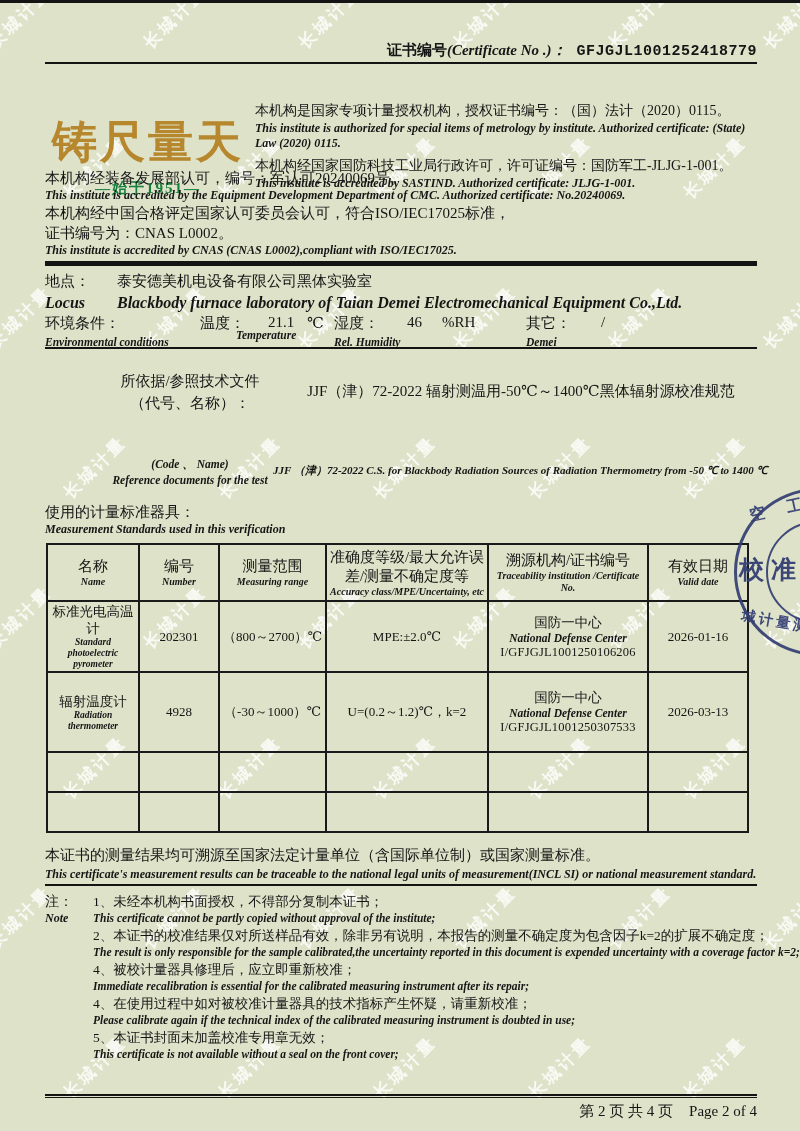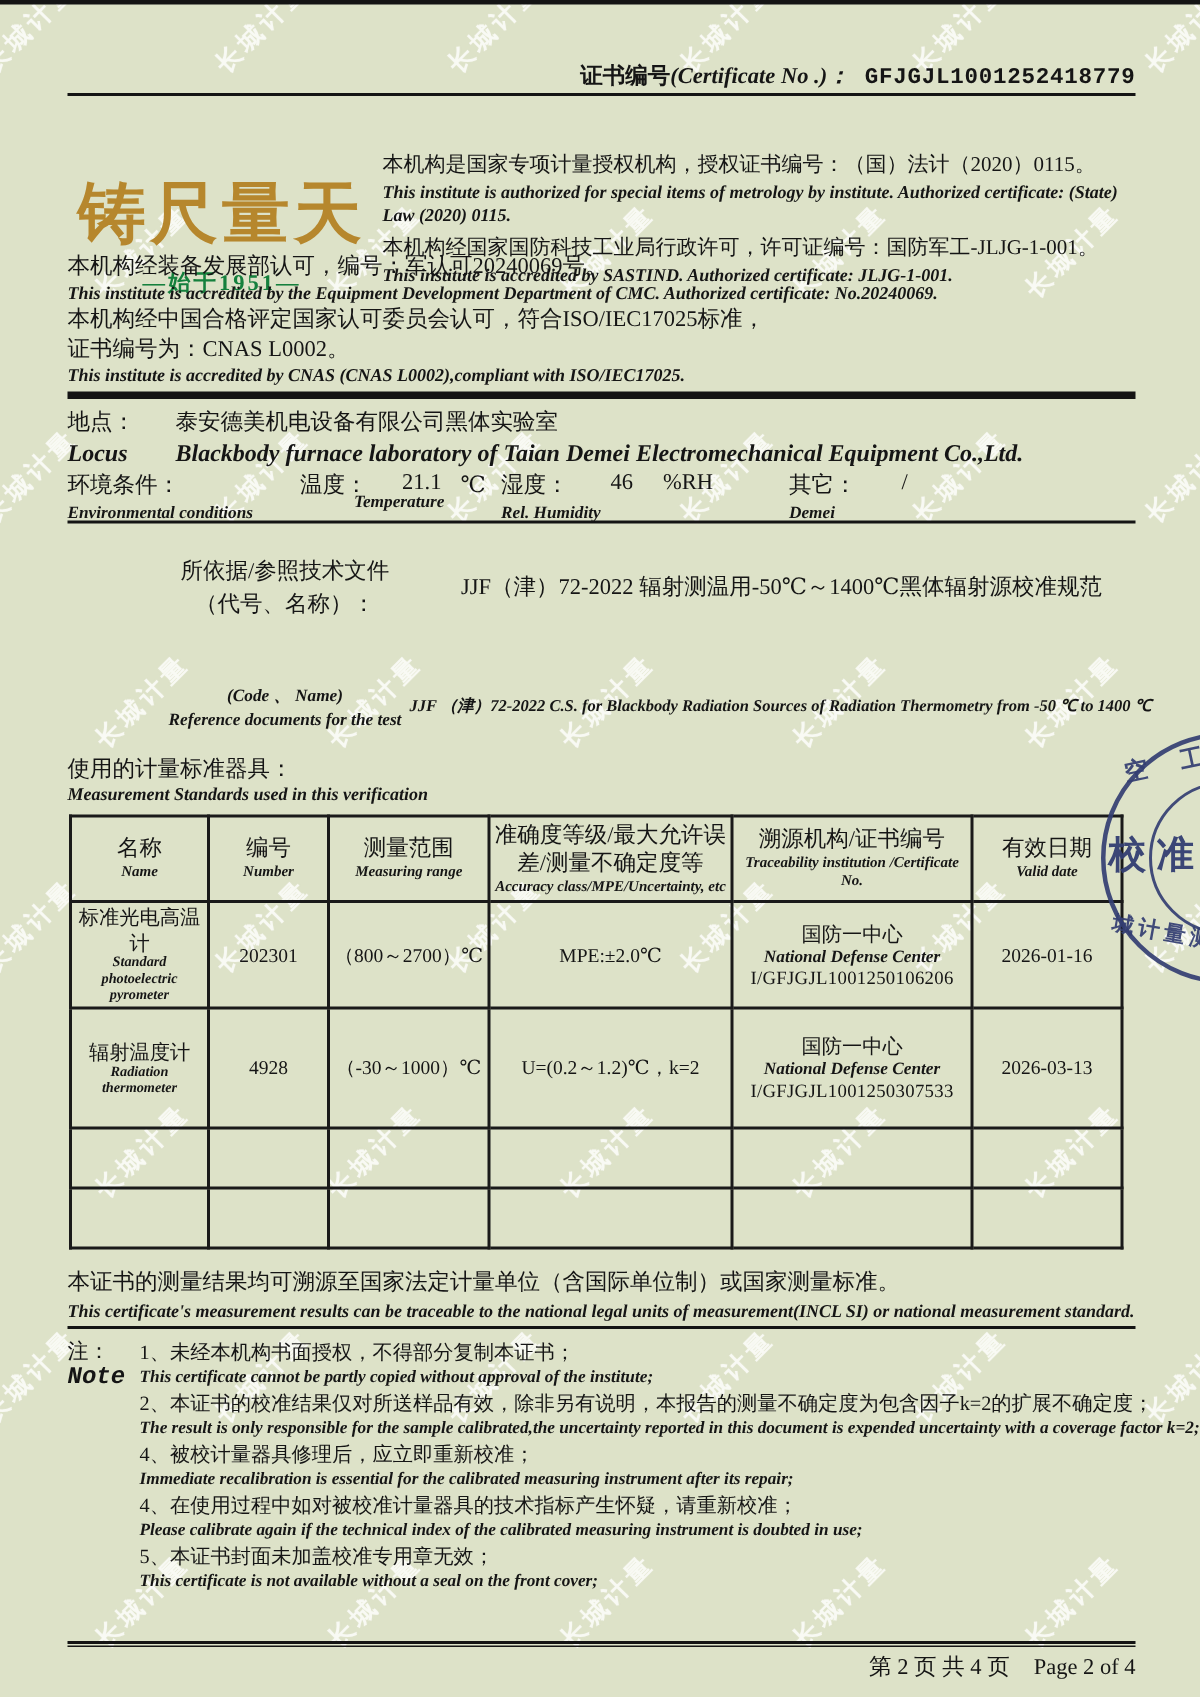--- a/index.html
+++ b/index.html
@@ -82,21 +82,21 @@
   #trace-stmt{top:845px;left:45px;width:712px;}
   #trace-stmt .cn{font-size:15px;line-height:21px;}
   #trace-stmt .en{font-size:12px;line-height:16px;}
 
   #notesrule{top:884px;height:2px;}
 
   
   #notes{top:892px;left:45px;width:715px;display:flex;}
   #notes .label{width:48px;flex:none;}
   #notes .label .cn{font-size:14px;line-height:19px;}
-  #notes .label .en{font-size:16px;line-height:15px;font-family:Liberation Mono, monospace;}
+  #notes .label .en{font-size:12px;line-height:15px;}
   #notes .body{flex:1;}
   #notes .item .cn{font-size:13.5px;line-height:19px;white-space:nowrap;}
   #notes .item .en{font-size:11.5px;line-height:15px;white-space:nowrap;}
 
   #footrule{top:1094px;height:1px;border-top:2px solid #141414;border-bottom:1px solid #141414;background:none;}
   #footer{top:1102px;left:45px;width:712px;text-align:right;font-size:15px;}
   #footer .en{margin-left:16px;font-size:15px;}
 
   
   #stamp{position:absolute;z-index:3;left:0;top:0;width:800px;height:1131px;pointer-events:none;color:#333e72;}

